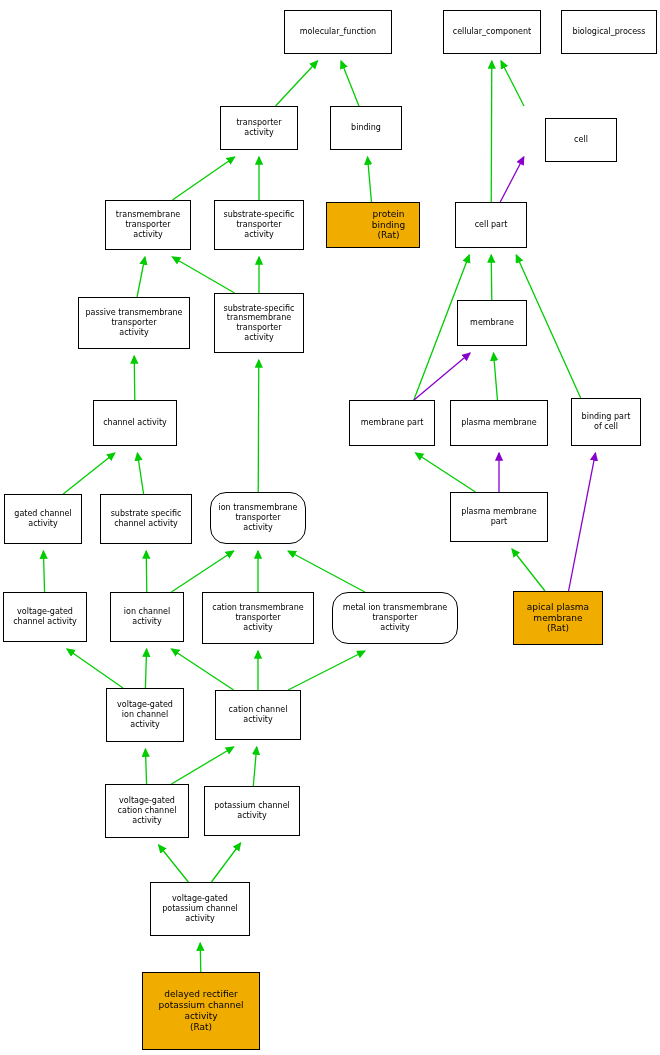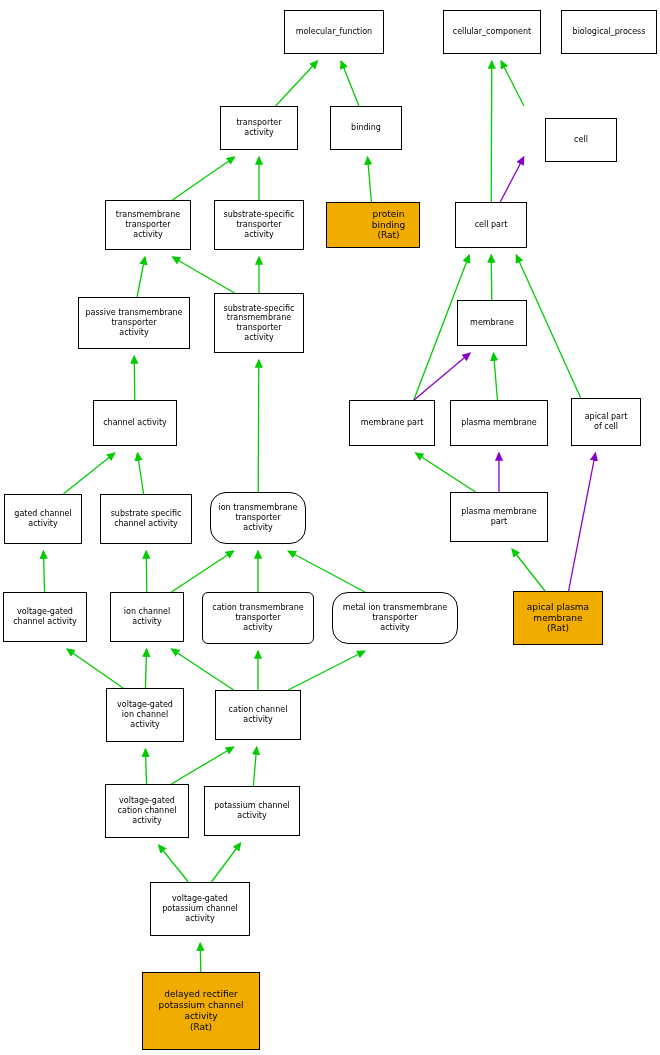--- a/index.html
+++ b/index.html
@@ -91,21 +91,21 @@
       <line x1="258" y1="690" x2="258" y2="651" stroke="#00cc00" stroke-width="1.3" marker-end="url(#arrow-green)"></line>
       <line x1="288.14" y1="690" x2="364.86" y2="651" stroke="#00cc00" stroke-width="1.3" marker-end="url(#arrow-green)"></line>
       <line x1="146.56" y1="784" x2="145.44" y2="749" stroke="#00cc00" stroke-width="1.3" marker-end="url(#arrow-green)"></line>
       <line x1="171.42000000000002" y1="784" x2="233.57999999999998" y2="747" stroke="#00cc00" stroke-width="1.3" marker-end="url(#arrow-green)"></line>
       <line x1="253.32" y1="786" x2="256.68" y2="747" stroke="#00cc00" stroke-width="1.3" marker-end="url(#arrow-green)"></line>
       <line x1="188.34" y1="882" x2="158.66" y2="845" stroke="#00cc00" stroke-width="1.3" marker-end="url(#arrow-green)"></line>
       <line x1="211.44" y1="882" x2="240.56" y2="843" stroke="#00cc00" stroke-width="1.3" marker-end="url(#arrow-green)"></line>
       <line x1="200.78" y1="972" x2="200.22" y2="943" stroke="#00cc00" stroke-width="1.3" marker-end="url(#arrow-green)"></line>
     </svg>
   <div id="node-layer">
-      <div class="node" style="left: 284px; top: 10px; width: 100px; height: 44px;">molecular_function</div>
+      <div class="node" style="left: 284px; top: 10px; width: 108px; height: 44px;">molecular_function</div>
       <div class="node" style="left: 443px; top: 10px; width: 98px; height: 44px;">cellular_component</div>
       <div class="node" style="left: 561px; top: 10px; width: 96px; height: 44px;">biological_process</div>
       <div class="node" style="left: 220px; top: 106px; width: 78px; height: 44px;">transporter
 activity</div>
       <div class="node" style="left: 330px; top: 106px; width: 72px; height: 44px;">binding</div>
       <div class="node" style="left: 497px; top: 118px; width: 72px; height: 44px; margin-left: 48px;">cell</div>
       <div class="node" style="left: 105px; top: 200px; width: 86px; height: 50px;">transmembrane
 transporter
 activity</div>
       <div class="node" style="left: 214px; top: 200px; width: 90px; height: 50px;">substrate-specific
@@ -118,36 +118,36 @@
 transporter
 activity</div>
       <div class="node" style="left: 214px; top: 293px; width: 90px; height: 60px;">substrate-specific
 transmembrane
 transporter
 activity</div>
       <div class="node" style="left: 457px; top: 300px; width: 70px; height: 46px;">membrane</div>
       <div class="node" style="left: 93px; top: 400px; width: 84px; height: 46px;">channel activity</div>
       <div class="node" style="left: 349px; top: 400px; width: 86px; height: 46px;">membrane part</div>
       <div class="node" style="left: 450px; top: 400px; width: 98px; height: 46px;">plasma membrane</div>
-      <div class="node" style="left: 571px; top: 398px; width: 70px; height: 48px;">apical part
+      <div class="node" style="left: 571px; top: 398px; width: 70px; height: 48px;">binding part
 of cell</div>
       <div class="node" style="left: 4px; top: 494px; width: 78px; height: 50px;">gated channel
 activity</div>
       <div class="node" style="left: 100px; top: 494px; width: 92px; height: 50px;">substrate specific
 channel activity</div>
       <div class="node" style="left: 210px; top: 492px; width: 96px; height: 52px; border-radius: 16px;">ion transmembrane
 transporter
 activity</div>
       <div class="node" style="left: 450px; top: 492px; width: 98px; height: 50px;">plasma membrane
 part</div>
       <div class="node" style="left: 3px; top: 592px; width: 84px; height: 50px;">voltage-gated
 channel activity</div>
       <div class="node" style="left: 110px; top: 592px; width: 74px; height: 50px;">ion channel
 activity</div>
-      <div class="node" style="left: 202px; top: 592px; width: 112px; height: 52px; border-radius: 6px;">cation transmembrane
+      <div class="node" style="left: 202px; top: 592px; width: 112px; height: 52px;">cation transmembrane
 transporter
 activity</div>
       <div class="node" style="left: 332px; top: 592px; width: 126px; height: 52px; border-radius: 16px;">metal ion transmembrane
 transporter
 activity</div>
       <div class="node highlight" style="left: 513px; top: 591px; width: 90px; height: 54px;">apical plasma
 membrane
 (Rat)</div>
       <div class="node" style="left: 106px; top: 688px; width: 78px; height: 54px;">voltage-gated
 ion channel

